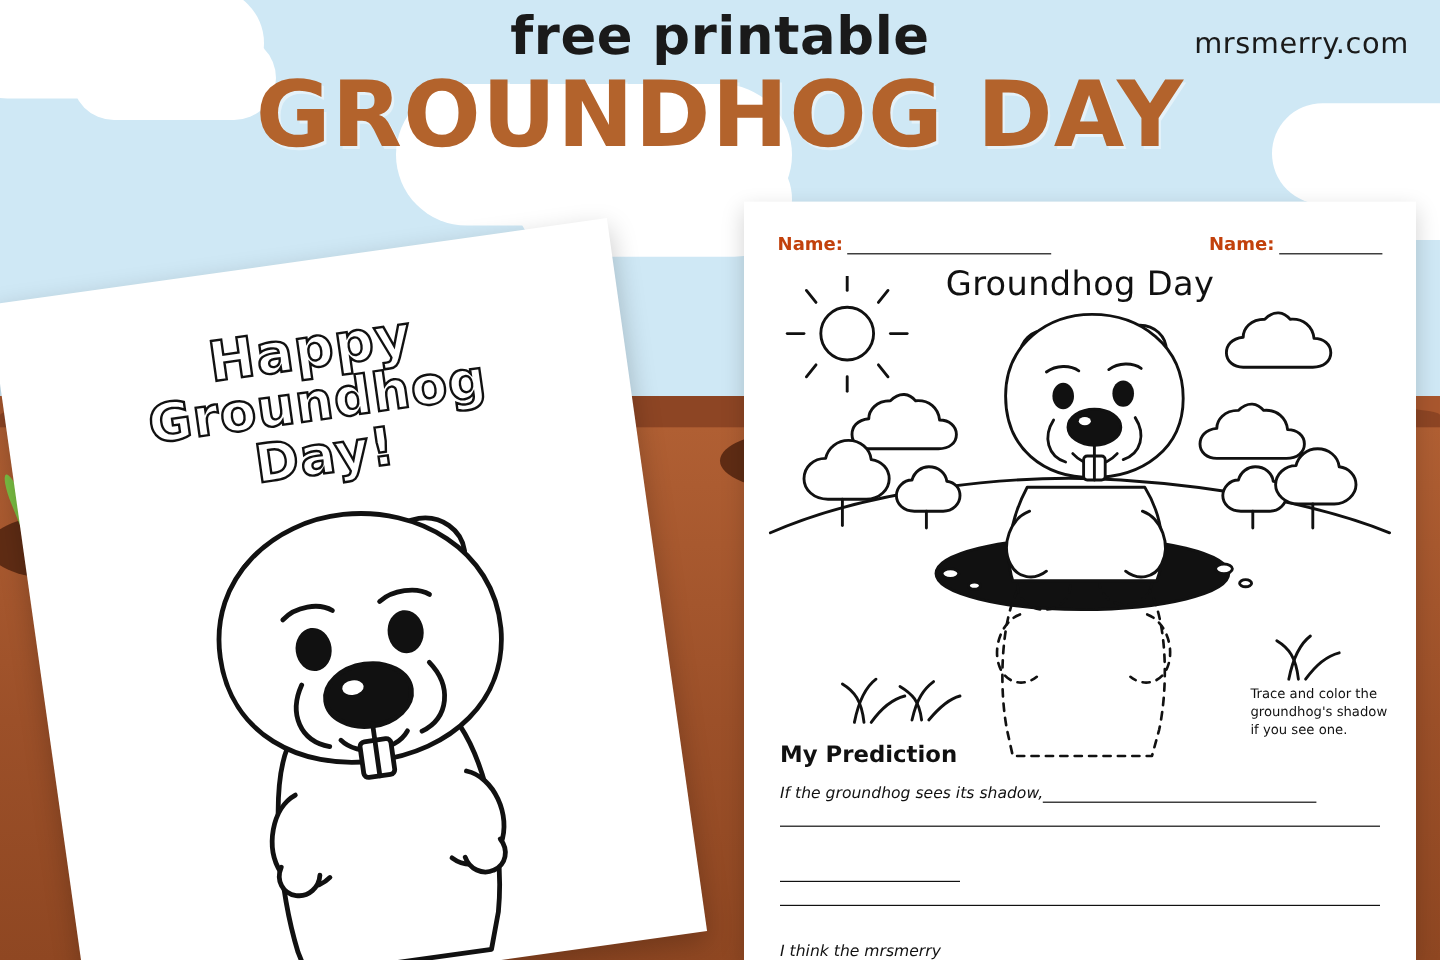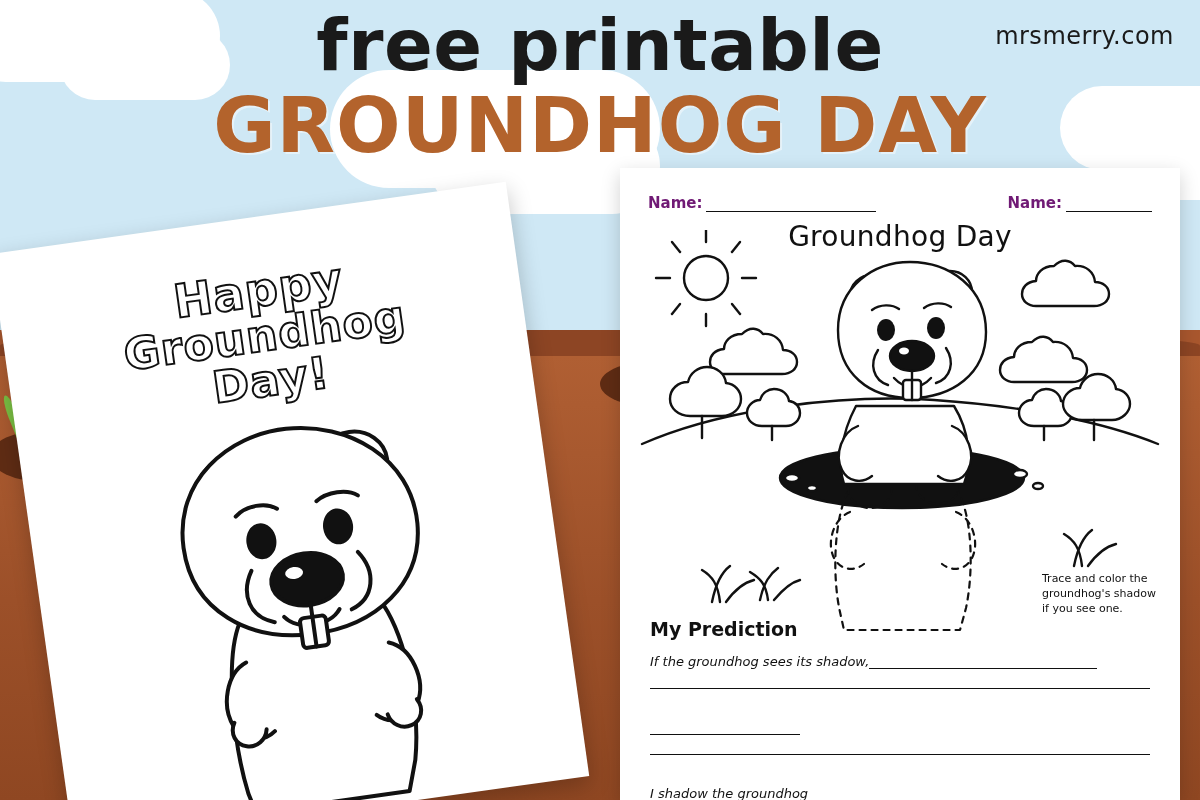--- a/index.html
+++ b/index.html
@@ -79,21 +79,21 @@
   .headline {
     position: absolute;
     left: 0; top: 8px;
     width: 1200px;
     text-align: center;
     pointer-events: none;
   }
   .headline .free {
     font-family: "DejaVu Sans", sans-serif;
     font-weight: 700;
-    font-size: 72px;
+    font-size: 44px;
     color: #1a1a1a;
     letter-spacing: 0.5px;
     line-height: 1.05;
   }
   .headline .main {
     font-family: "DejaVu Sans", sans-serif;
     font-weight: 700;
     font-size: 76px;
     color: #b3632c;
     letter-spacing: 1px;
@@ -152,21 +152,21 @@
     position: absolute;
     left: 28px;
     top: 26px;
     width: 504px;
     display: flex;
     align-items: flex-end;
     justify-content: space-between;
     font-family: "DejaVu Sans", sans-serif;
     font-size: 15px;
     font-weight: 700;
-    color: #701a75;
+    color: #c2410c;
   }
   .ws-field { display: flex; align-items: flex-end; }
   .ws-field .rule {
     display: inline-block;
     border-bottom: 1.6px solid #111;
     margin-left: 4px;
     height: 14px;
   }
   .ws-field.name .rule { width: 170px; }
   .ws-field.date .rule { width: 86px; }
@@ -432,16 +432,16 @@
       <span class="txt">If the groundhog sees its shadow,</span><span class="rule" style="width:228px"></span>
     </div>
     <div class="blank-rule p1b"></div>
 
     <div class="pred-line p2">
       <span class="rule" style="width:150px"></span>
     </div>
     <div class="blank-rule p2b"></div>
 
     <div class="pred-line p3">
-      <span class="txt">I shadow the groundhog</span><span class="rule" style="width:352px"></span>
+      <span class="txt">I think the mrsmerry</span><span class="rule" style="width:352px"></span>
     </div>
   </div>
 </div>
 
 </body></html>

